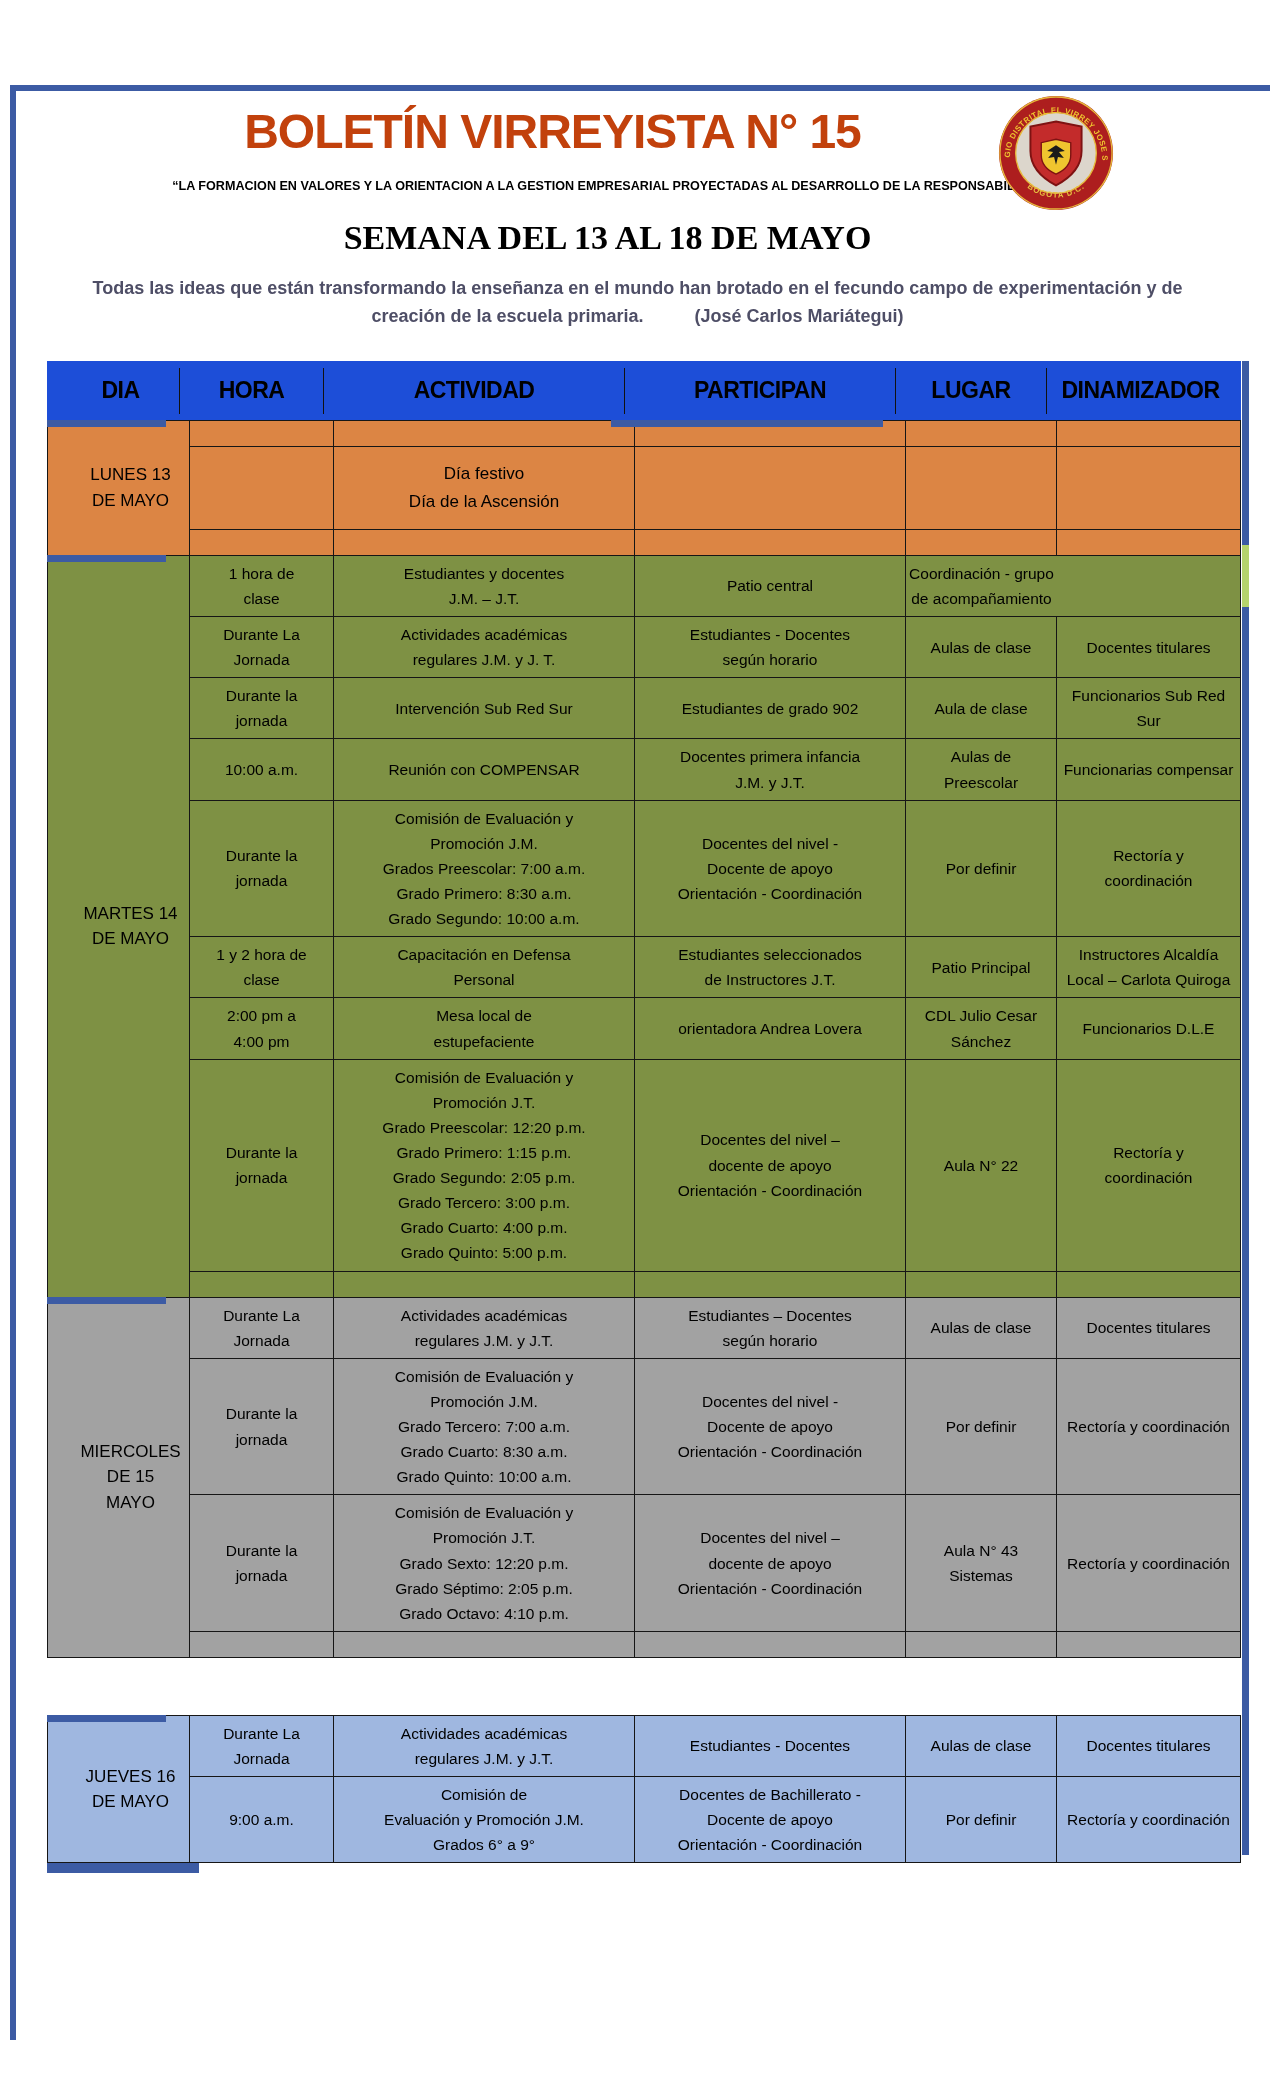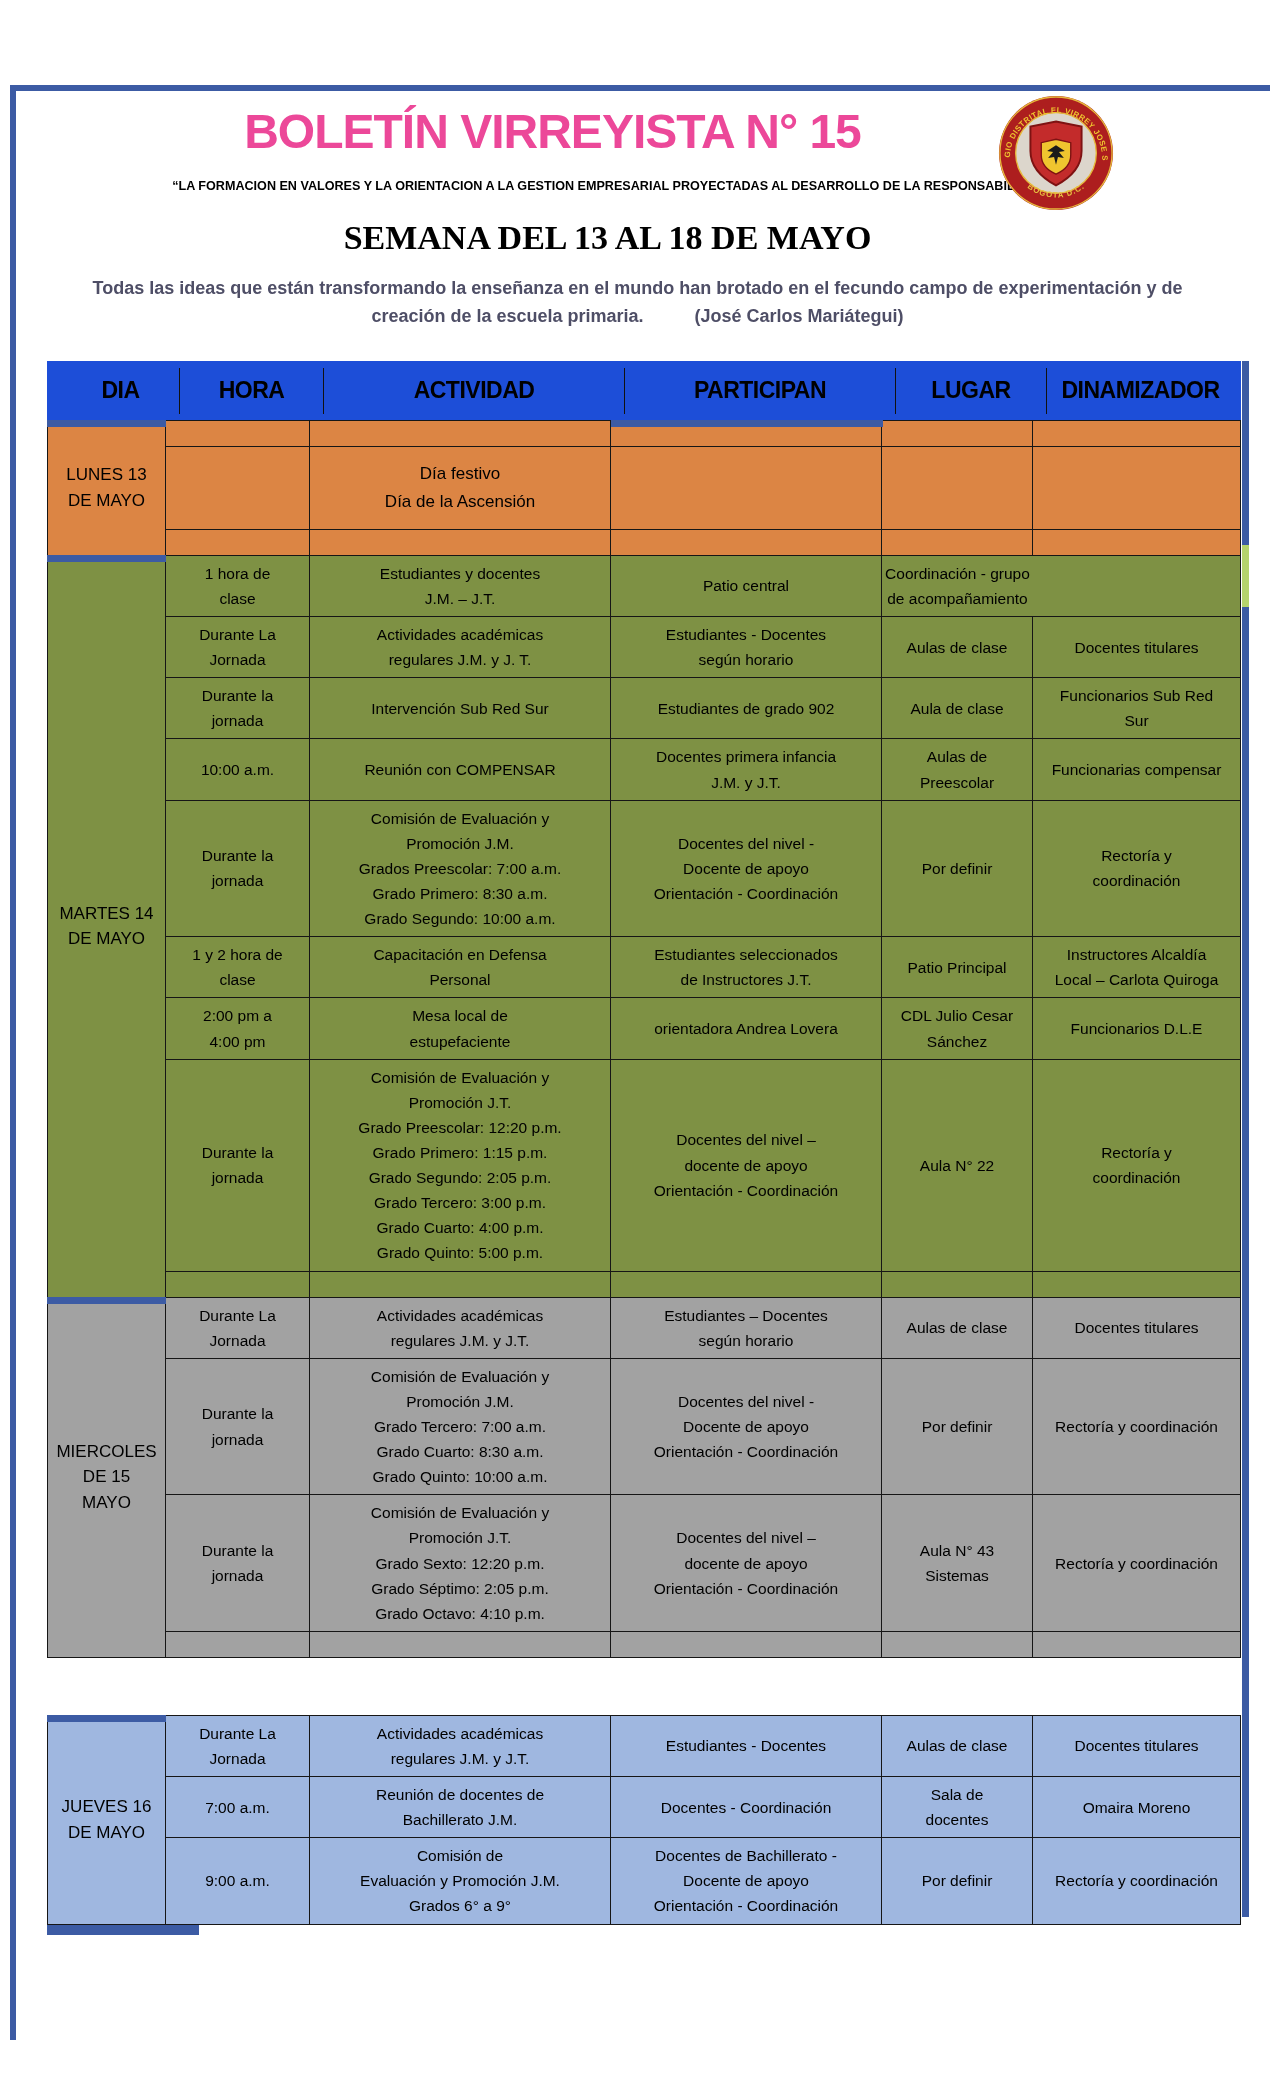--- a/index.html
+++ b/index.html
@@ -9,21 +9,21 @@
     font-family:"Liberation Sans","DejaVu Sans",sans-serif;color:#111;
   }
   
   .top-rule{position:absolute;left:10px;right:5px;top:85px;height:6px;background:#3C5BA4;}
   .left-rule{position:absolute;left:10px;top:85px;width:6px;height:1955px;background:#3C5BA4;}
 
   
   .doc-header{position:relative;padding:104px 60px 0 60px;}
   .doc-title{
     margin:0;text-align:center;padding-right:170px;
-    font-size:48px;font-weight:700;letter-spacing:-1px;color:#ec4899;
+    font-size:48px;font-weight:700;letter-spacing:-1px;color:#c2410c;
     font-family:"Liberation Sans","DejaVu Sans",sans-serif;
   }
   .logo-box{position:absolute;top:94px;right:160px;width:118px;height:118px;}
   .motto{
     margin:20px -18px 0 -18px;text-align:center;
     font-size:12.6px;font-weight:700;color:#000;letter-spacing:0;
   }
   .week-title{
     margin:26px 0 0 0;text-align:center;padding-right:60px;
     font-family:"Liberation Serif","DejaVu Serif",serif;
@@ -50,21 +50,21 @@
     border-right:1px solid #111;
   }
   .schedule-header .hcell:last-child{border-right:none;}
 
   .day-section{
     position:relative;display:flex;border:1px solid #161616;margin-top:-1px;
   }
   .day-cell{
     width:117px;flex:0 0 117px;border-right:1px solid #161616;
     display:flex;align-items:center;justify-content:center;text-align:center;
-    font-size:17px;line-height:1.5;white-space:pre-line;color:#000;
+    font-size:17px;line-height:1.5;white-space:pre-line;color:#000;padding-left:24px;
   }
   .rows{flex:1;display:flex;flex-direction:column;}
   .row{
     display:grid;grid-template-columns:144px 301px 271px 151px 1fr;
     border-bottom:1px solid #161616;min-height:58px;
   }
   .row:last-child{border-bottom:none;}
   .row.spacer{min-height:25px;}
   .cell{
     border-right:1px solid #161616;
@@ -334,29 +334,20 @@
             <div class="row">
               <div class="cell col-hora">Durante La
 Jornada</div>
               <div class="cell col-actividad">Actividades académicas
 regulares J.M. y J.T.</div>
               <div class="cell col-participan">Estudiantes - Docentes</div>
               <div class="cell col-lugar">Aulas de clase</div>
               <div class="cell col-dinamizador">Docentes titulares</div>
             </div>
             <div class="row">
-              <div class="cell col-hora">7:00 a.m.</div>
-              <div class="cell col-actividad">Reunión de docentes de
-Bachillerato J.M.</div>
-              <div class="cell col-participan">Docentes - Coordinación</div>
-              <div class="cell col-lugar">Sala de
-docentes</div>
-              <div class="cell col-dinamizador">Omaira Moreno</div>
-            </div>
-            <div class="row">
               <div class="cell col-hora">9:00 a.m.</div>
               <div class="cell col-actividad">Comisión de
 Evaluación y Promoción J.M.
 Grados 6° a 9°</div>
               <div class="cell col-participan">Docentes de Bachillerato  -
 Docente de apoyo
 Orientación - Coordinación</div>
               <div class="cell col-lugar">Por definir</div>
               <div class="cell col-dinamizador">Rectoría y coordinación</div>
             </div>

